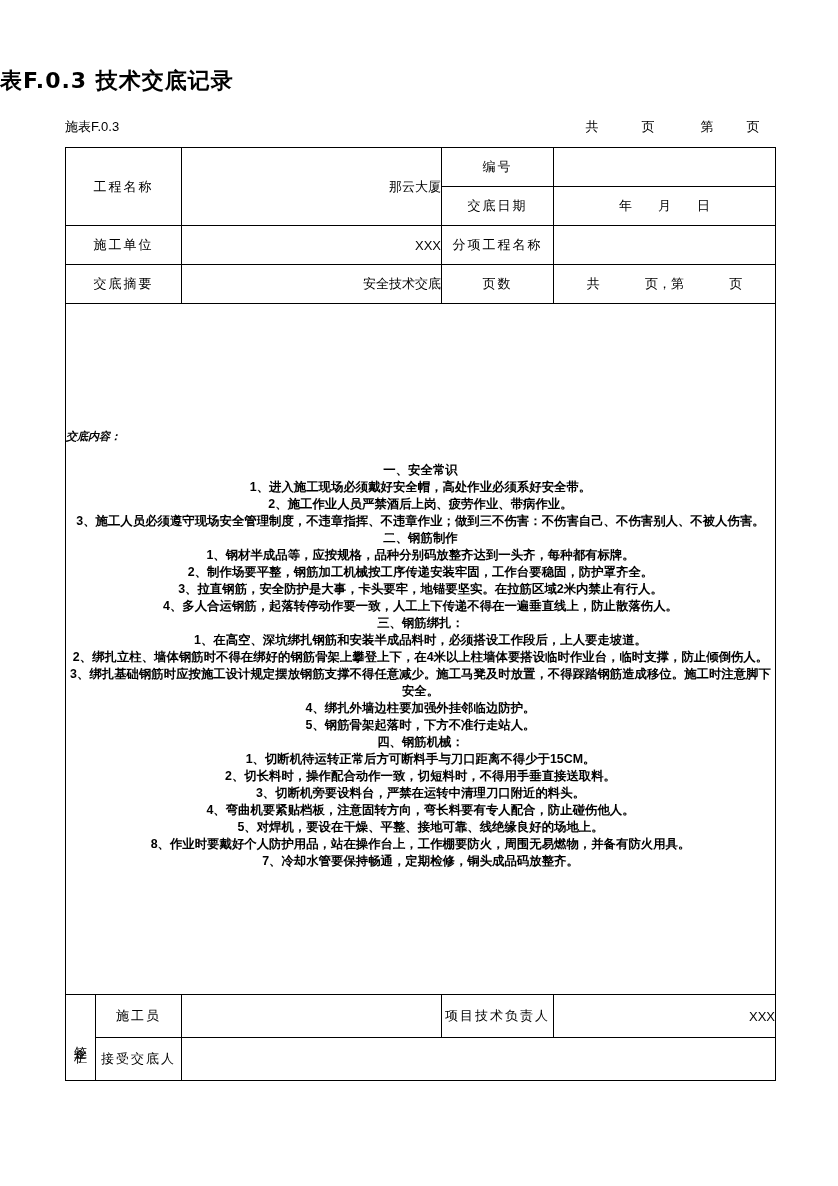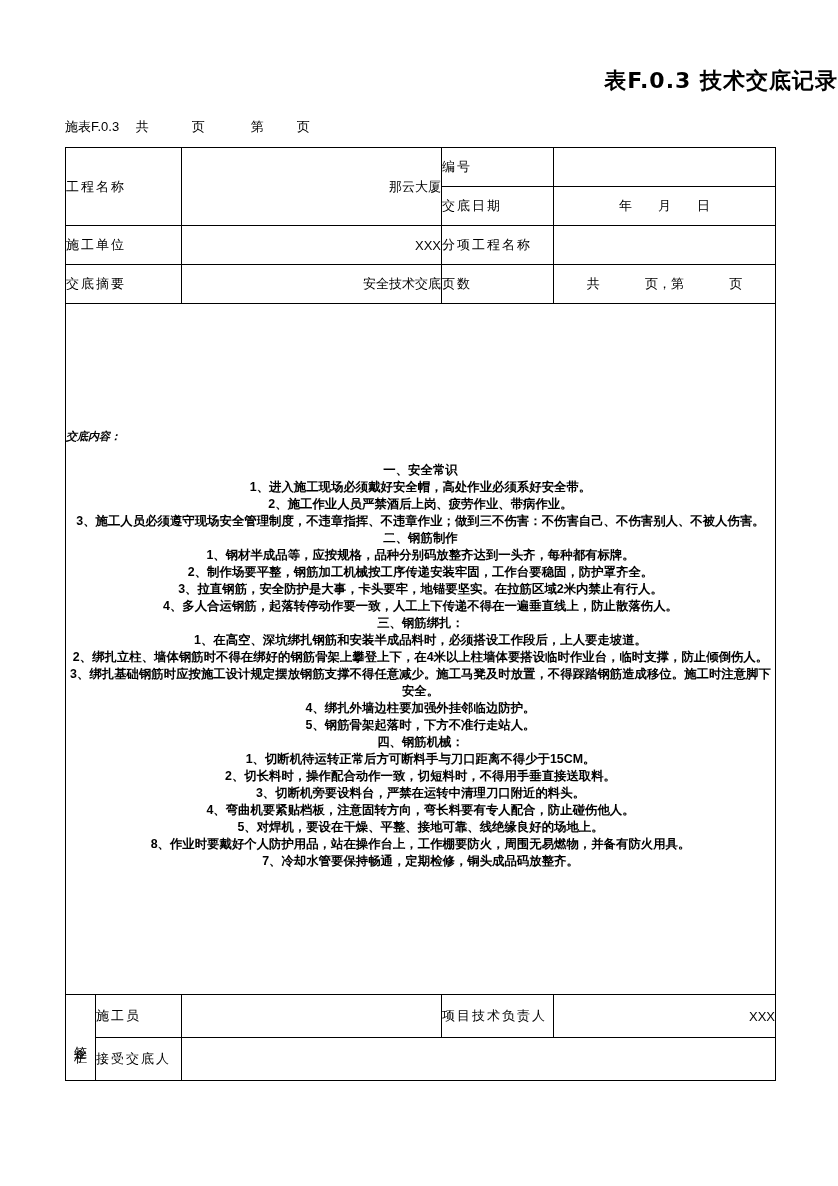--- a/index.html
+++ b/index.html
@@ -15,31 +15,32 @@
     position: relative;
     overflow: hidden;
   }
   .page {
     position: relative;
     width: 838px;
     height: 1186px;
     box-sizing: border-box;
   }
   .doc-title {
-    text-align: right;
+    text-align: left;
     font-size: 22px;
     font-weight: bold;
     letter-spacing: 1px;
     margin-top: 66px;
     font-family: "DejaVu Sans", "Liberation Sans", sans-serif;
   }
   .subhead {
     margin-top: 22px;
     padding: 0 65px 0 65px;
     display: flex;
+    justify-content: space-between;
     align-items: baseline;
     font-size: 13px;
   }
   .subhead .left {
     font-size: 13px;
   }
   .subhead .right {
     display: flex;
     gap: 0px;
     font-size: 13px;
@@ -62,20 +63,21 @@
   table.main td {
     border: 1px solid #000000;
     font-size: 13px;
     padding: 0;
     vertical-align: middle;
   }
   .h-row td {
     height: 38px;
   }
   .label-cell {
+    text-align: center;
     font-size: 13px;
     letter-spacing: 2px;
   }
   .value-cell {
     text-align: right;
     font-size: 13px;
   }
   .pagecount-cell {
     text-align: center;
     font-size: 13px;

